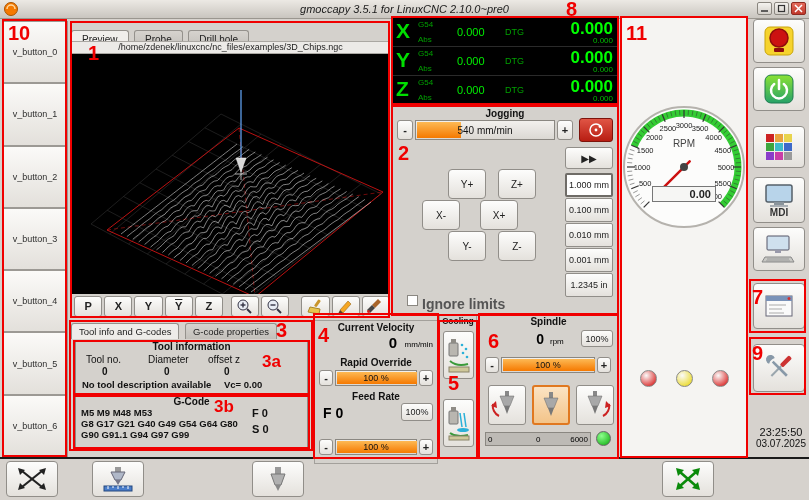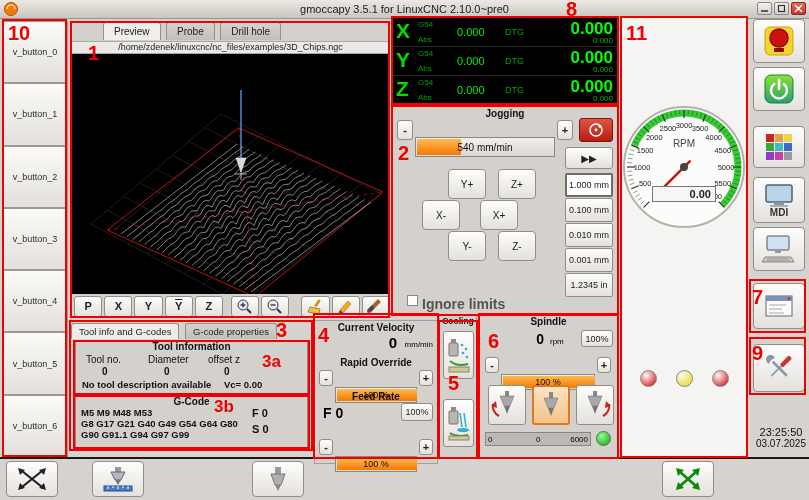--- a/index.html
+++ b/index.html
@@ -1,38 +1,38 @@
 <!DOCTYPE html>
 <html><head>
 <meta charset="utf-8">
 <style>
   html,body{margin:0;padding:0;}
   body{width:809px;height:500px;position:relative;background:#d6d2cd;font-family:"Liberation Sans",sans-serif;overflow:hidden;}
   #app{position:absolute;left:0;top:0;width:809px;height:500px;}
   .abs{position:absolute;box-sizing:border-box;}
   
-  .titlebar{position:absolute;left:0;top:0;width:809px;height:18px;background:linear-gradient(#ece9e4,#c9c5bf);border-bottom:1px solid #9a968f;display:flex;align-items:center;}
+  .titlebar{position:absolute;left:0;top:0;width:809px;height:18px;background:linear-gradient(#ece9e4,#c9c5bf);border-bottom:1px solid #9a968f;display:flex;align-items:center;font-style:italic;}
   .wtitle{position:absolute;left:0;right:0;text-align:center;font-size:11px;color:#1a1a1a;}
   .wbtns{position:absolute;right:3px;top:2px;display:flex;gap:2px;}
   .wbtn{width:15px;height:13px;border:1px solid #8a867f;border-radius:2px;background:linear-gradient(#f4f2ee,#d4d0ca);display:flex;align-items:center;justify-content:center;box-sizing:border-box;}
   .wbtn.close{background:linear-gradient(#e46a5a,#c0392b);border-color:#8e2a20;}
   
   .btn{background:linear-gradient(#fdfdfc,#e4e1dc);border:1px solid #918e89;border-radius:3px;box-sizing:border-box;display:flex;align-items:center;justify-content:center;color:#222;padding:0;font-family:inherit;}
   .panel{position:absolute;background:#d4d1cc;border:1px solid #a3a09b;box-sizing:border-box;}
   .ptitle{position:absolute;left:0;right:0;top:1px;text-align:center;font-size:10px;font-weight:bold;color:#111;}
-  .scale{position:absolute;border:1px solid #8a8781;background:linear-gradient(#f2f0ed,#dbd8d3);box-sizing:border-box;margin-top:17px;}
+  .scale{position:absolute;border:1px solid #8a8781;background:linear-gradient(#f2f0ed,#dbd8d3);box-sizing:border-box;}
   .scale .fill{position:absolute;left:1px;top:1px;bottom:1px;background:linear-gradient(#fdb954,#f57900);}
   .scale .stxt{position:absolute;left:0;right:0;top:50%;transform:translateY(-50%);text-align:center;font-size:9px;color:#111;z-index:2;}
   .smbtn{font-size:11px;font-weight:bold;}
   
   .vbar{position:absolute;left:2px;top:21px;width:66px;height:436px;display:flex;flex-direction:column;}
   .vbtn{flex:1;background:linear-gradient(#fbfaf8,#e3e0db);border:1px solid #9c9994;font-size:9px;color:#2e2e2e;font-family:inherit;}
   
   .prevpanel{position:absolute;left:71px;top:21px;width:319px;height:297px;background:#d4d1cc;}
-  .tabrow{position:absolute;left:0;top:0;height:19px;width:100%;padding-left:32px;}
+  .tabrow{position:absolute;left:0;top:8px;height:19px;width:100%;}
   .ptab{display:inline-block;padding:3px 10px 3px;font-size:10px;background:linear-gradient(#d6d3ce,#c2bfba);border:1px solid #94918c;border-bottom:none;border-radius:3px 3px 0 0;margin-right:1px;color:#222;}
   .ptab.active{background:#f0eeeb;}
   .fpath{position:absolute;left:0;top:20px;width:100%;height:13px;font-size:9px;text-align:center;color:#222;background:#eceae7;border:1px solid #aaa7a2;box-sizing:border-box;}
   .canvas3d{position:absolute;left:0;top:33px;width:319px;height:240px;background:#000;overflow:hidden;}
   .blockh{position:absolute;left:0;bottom:4px;width:100%;text-align:center;color:#e8e8e8;font-size:9px;}
   .ptools{position:absolute;left:0;top:273px;width:319px;height:24px;display:flex;align-items:center;gap:2px;padding-left:3px;box-sizing:border-box;}
   .tbtn{width:29px;height:21px;font-size:11px;font-weight:bold;}
   .ovl{text-decoration:overline;}
   
   .infonb{position:absolute;left:71px;top:321px;width:241px;height:130px;}

